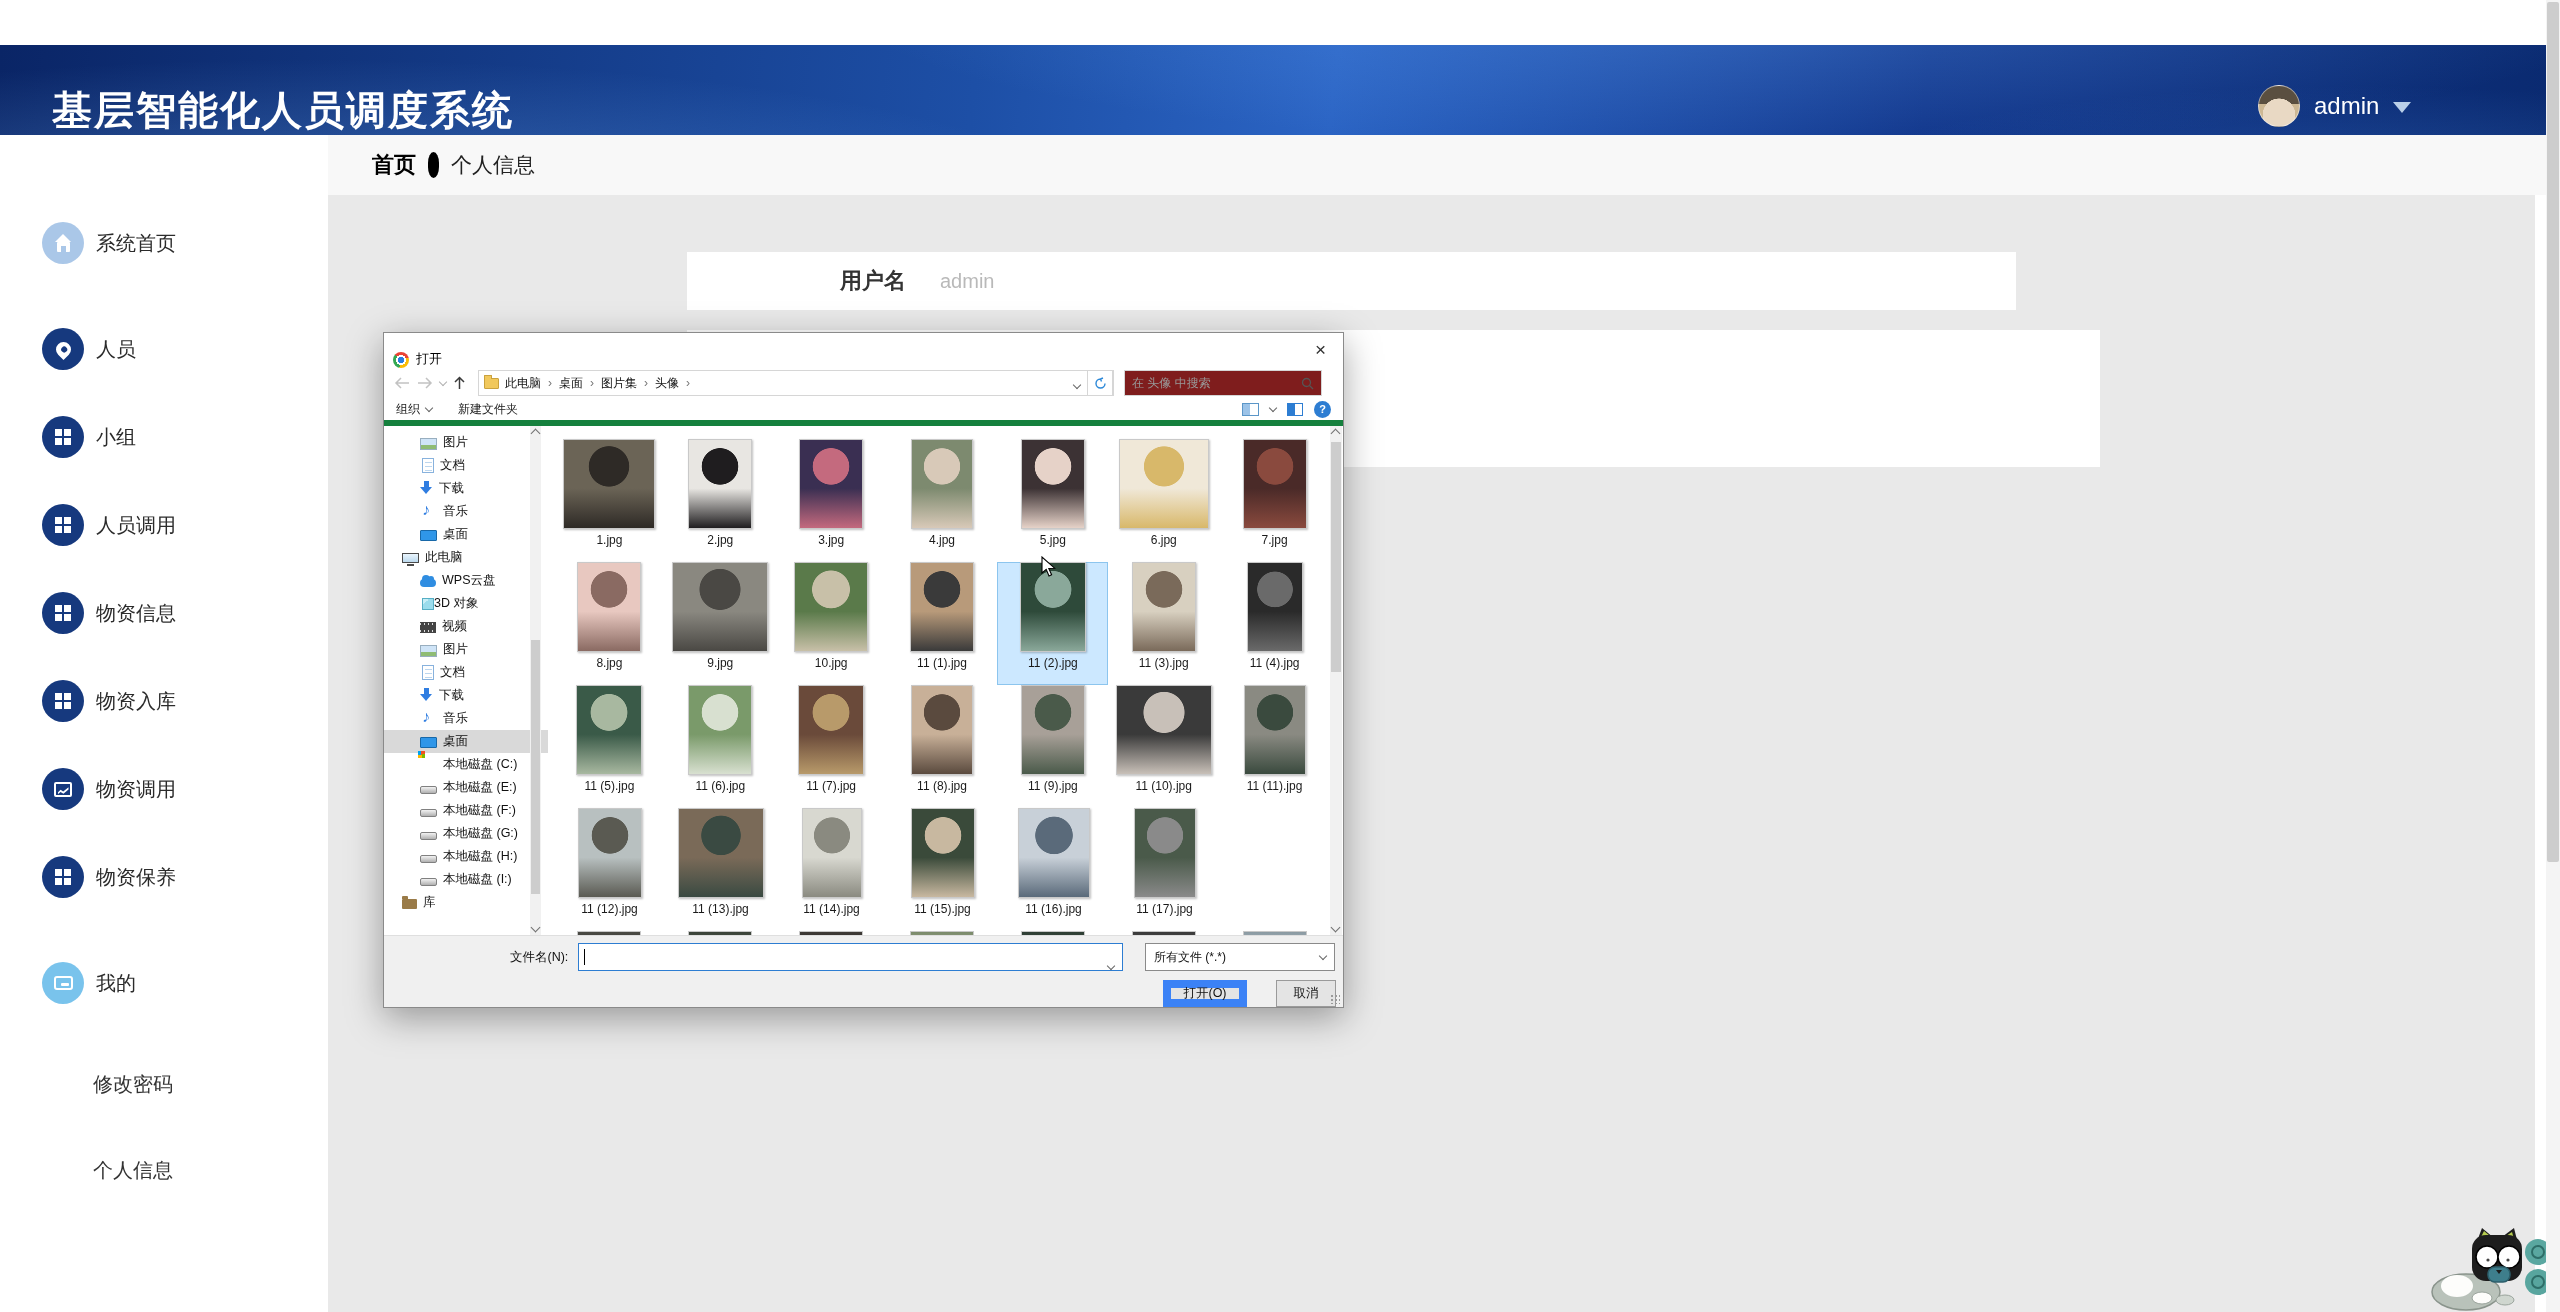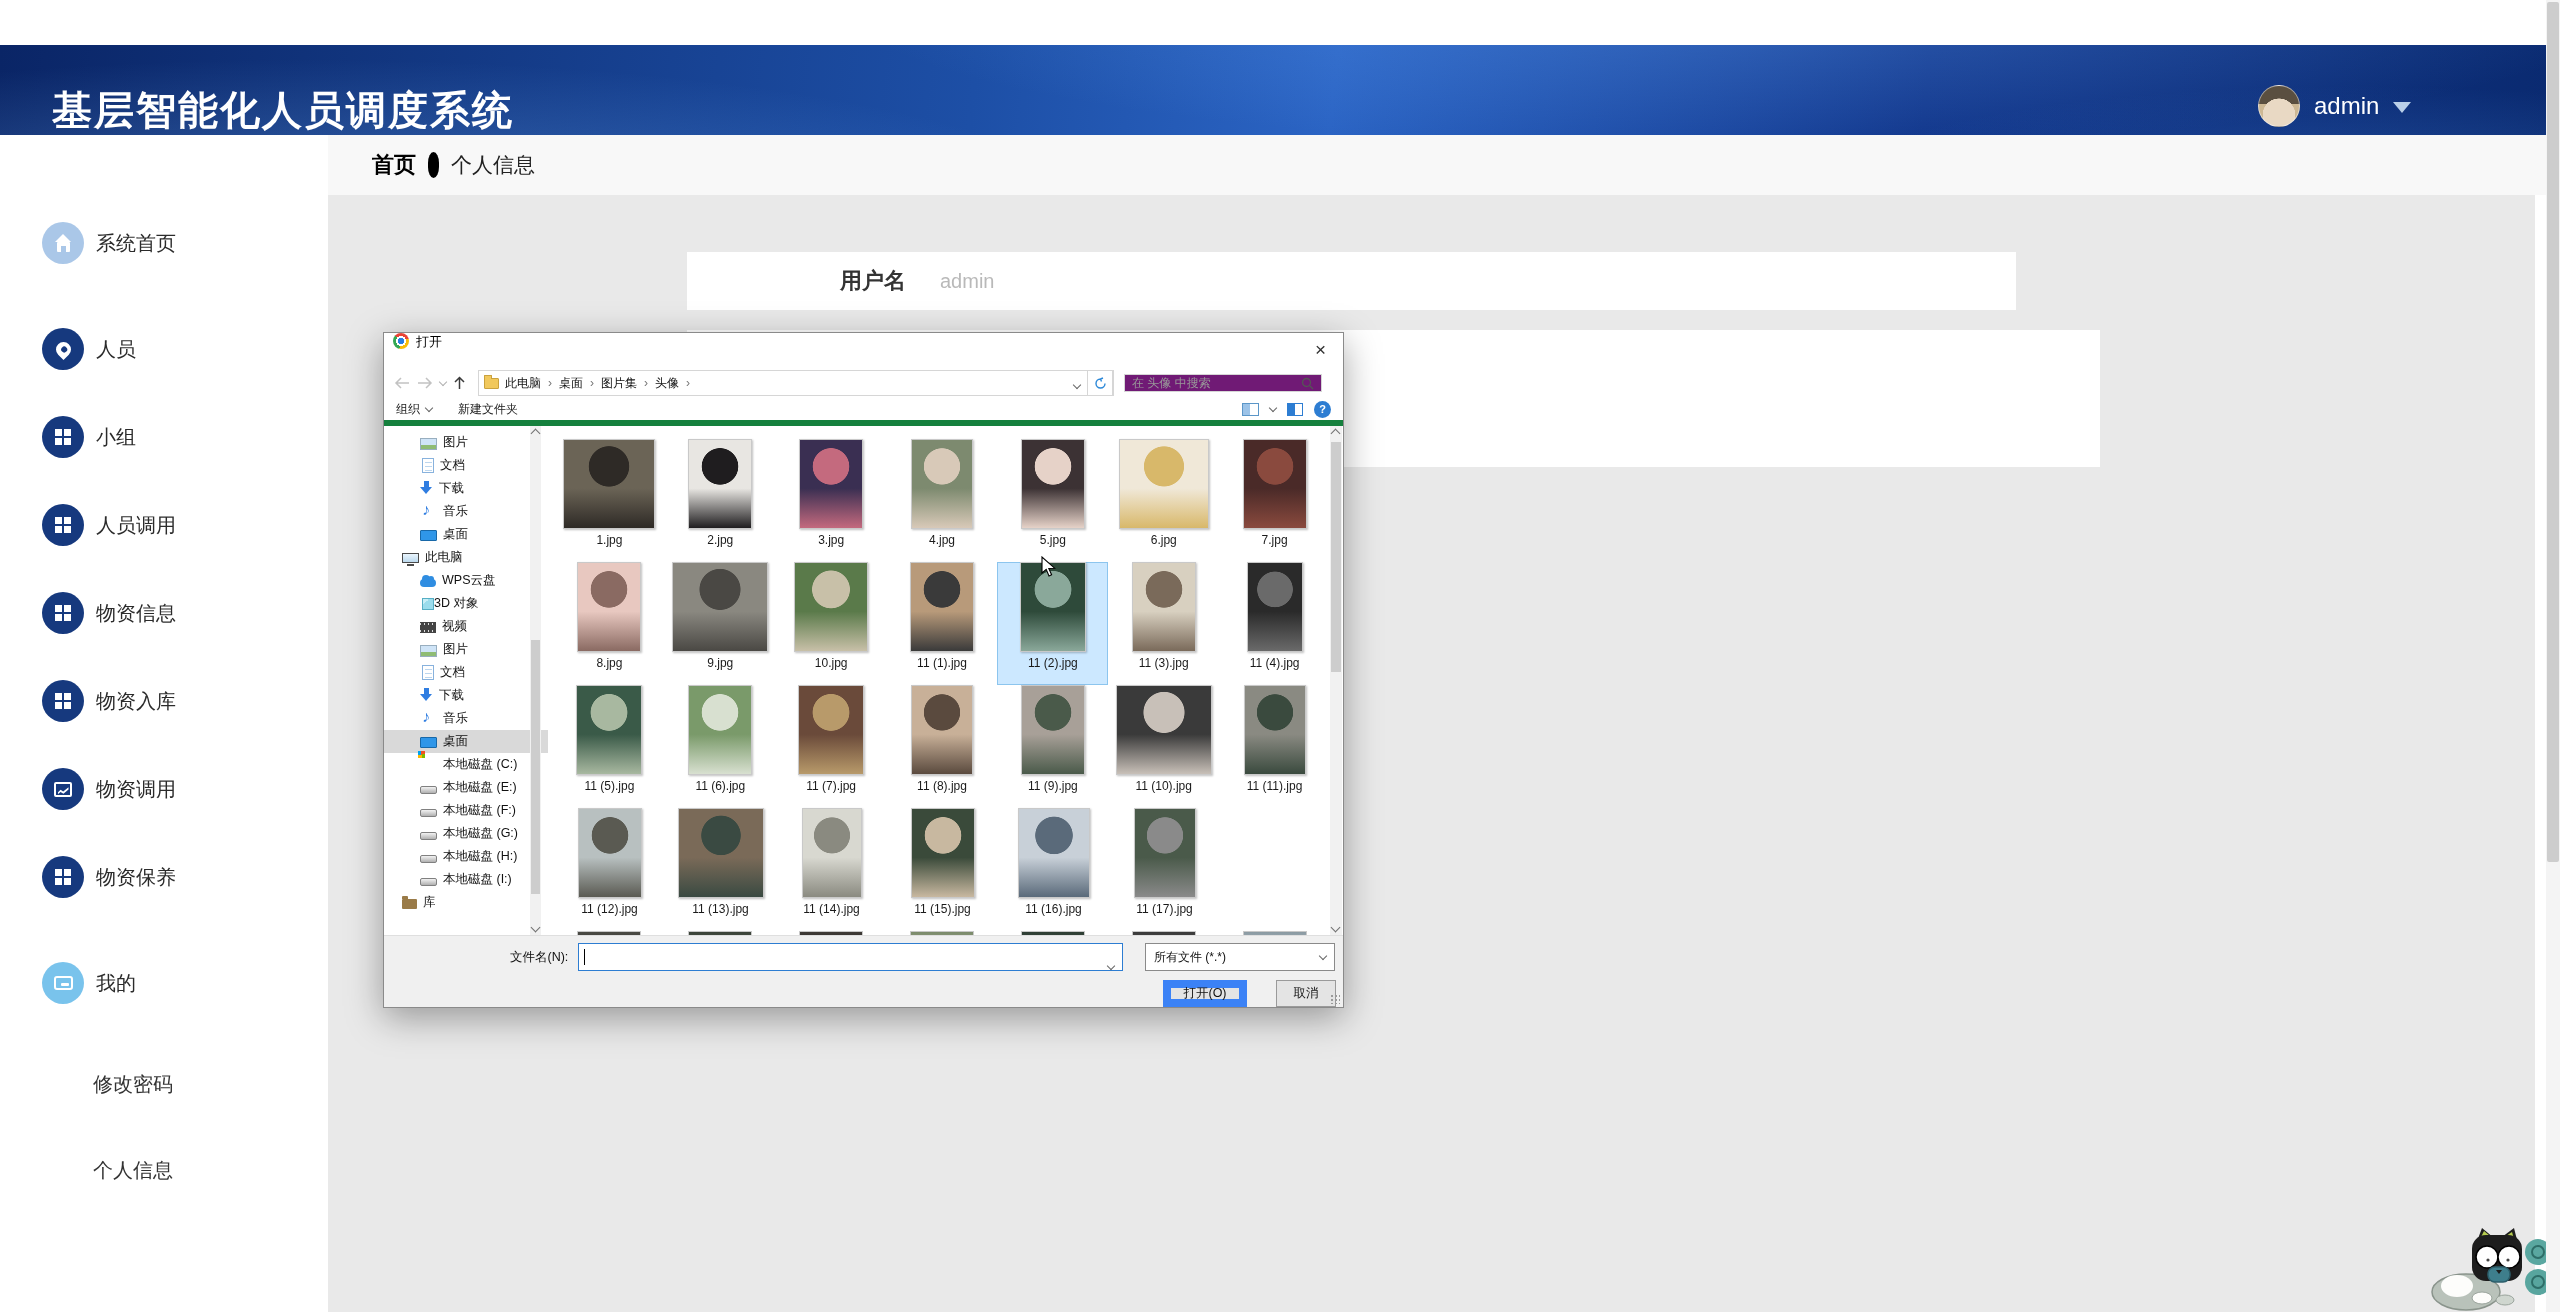--- a/index.html
+++ b/index.html
@@ -57,37 +57,37 @@
 
   
   .main-bg{position:absolute;left:328px;top:195px;width:2207px;height:1117px;background:#e9e9e9;}
   .username-bar{position:absolute;left:687px;top:252px;width:1329px;height:58px;background:#fff;display:flex;align-items:center;}
   .username-label{font-size:22px;font-weight:700;color:#333;margin-left:153px;}
   .username-value{font-size:20px;color:#b9b9b9;margin-left:34px;}
   .avatar-panel{position:absolute;left:687px;top:330px;width:1413px;height:137px;background:#fff;}
 
   
   .dialog{position:absolute;left:383px;top:332px;width:961px;height:676px;background:#fff;border:1px solid #8a8a8a;box-shadow:0 10px 34px rgba(0,0,0,.35);z-index:50;}
-  .titlebar{position:absolute;left:0;top:0;right:0;height:35px;display:flex;align-items:flex-start;padding-left:9px;background:#fff;}
+  .titlebar{position:absolute;left:0;top:0;right:0;height:35px;display:flex;align-items:flex-end;padding-left:9px;background:#fff;}
   .chrome-ico{width:16px;height:16px;border-radius:50%;flex:0 0 auto;background:
       radial-gradient(circle,#2a7de1 0 3.5px,#fff 3.5px 5px,transparent 5px),
       conic-gradient(from -45deg,#ea4335 0 33%,#fbbc05 33% 66%,#34a853 66% 100%);}
   .dlg-title{font-size:13px;color:#000;margin-left:7px;}
   .close-btn{position:absolute;right:0;top:0;width:45px;height:34px;display:flex;align-items:center;justify-content:center;font-size:19px;color:#333;cursor:pointer;}
   .navrow{position:absolute;left:0;top:35px;right:0;height:30px;display:flex;align-items:center;padding-left:10px;}
   .nav-ico{margin-right:7px;display:flex;align-items:center;}
   .addressbar{width:636px;height:26px;border:1px solid #d6d6d6;display:flex;align-items:center;margin-left:5px;background:#fff;}
   .addr-folder{width:15px;height:11px;background:#f1c85c;border:1px solid #caa23e;border-radius:1px;position:relative;margin:0 6px 0 5px;flex:0 0 auto;}
   .addr-folder::before{content:"";position:absolute;top:-4px;left:-1px;width:6px;height:3px;background:#f1c85c;border:1px solid #caa23e;border-bottom:none;border-radius:1px 1px 0 0;}
   .crumbs{display:flex;align-items:center;font-size:12px;color:#111;flex:1 1 auto;overflow:hidden;}
   .crumb-sep{color:#777;margin:0 7px;font-size:12px;}
   .addr-chev{margin-right:8px;}
   .chev{display:inline-block;width:6px;height:6px;border-right:1.4px solid #666;border-bottom:1.4px solid #666;transform:rotate(45deg);margin-top:-3px;}
   .refresh-seg{width:26px;height:26px;border-left:1px solid #d6d6d6;display:flex;align-items:center;justify-content:center;border:1px solid #d6d6d6;margin-left:-1px;flex:0 0 auto;}
-  .searchbox{width:198px;height:18px;border:1px solid #d6d6d6;margin-left:10px;display:flex;align-items:center;padding:0 7px;background:#701a75;}
+  .searchbox{width:198px;height:26px;border:1px solid #d6d6d6;margin-left:10px;display:flex;align-items:center;padding:0 7px;background:#7f1d1d;}
   .search-ph{font-size:12px;color:#999;flex:1 1 auto;}
   .toolbar{position:absolute;left:0;top:65px;right:0;height:28px;display:flex;align-items:center;padding:0 12px;border-bottom:6px solid #15803d;font-size:12px;color:#222;}
   .tb-item{display:flex;align-items:center;gap:6px;margin-right:26px;cursor:pointer;}
   .tb-right{margin-left:auto;display:flex;align-items:center;gap:11px;}
   .views-ico{width:17px;height:13px;border:1px solid #5b96c8;background:linear-gradient(90deg,#9cc3e8 0 45%,#fff 45%);}
   .pane-ico{width:16px;height:13px;border:1px solid #2d7dd2;background:linear-gradient(90deg,#2d7dd2 0 50%,#fff 50%);}
   .help-ico{width:17px;height:17px;border-radius:50%;background:#2d7dd2;color:#fff;font-size:11px;font-weight:700;display:flex;align-items:center;justify-content:center;cursor:pointer;}
 
   .content{position:absolute;left:0;top:93px;right:0;bottom:72px;background:#fff;overflow:hidden;}
   

